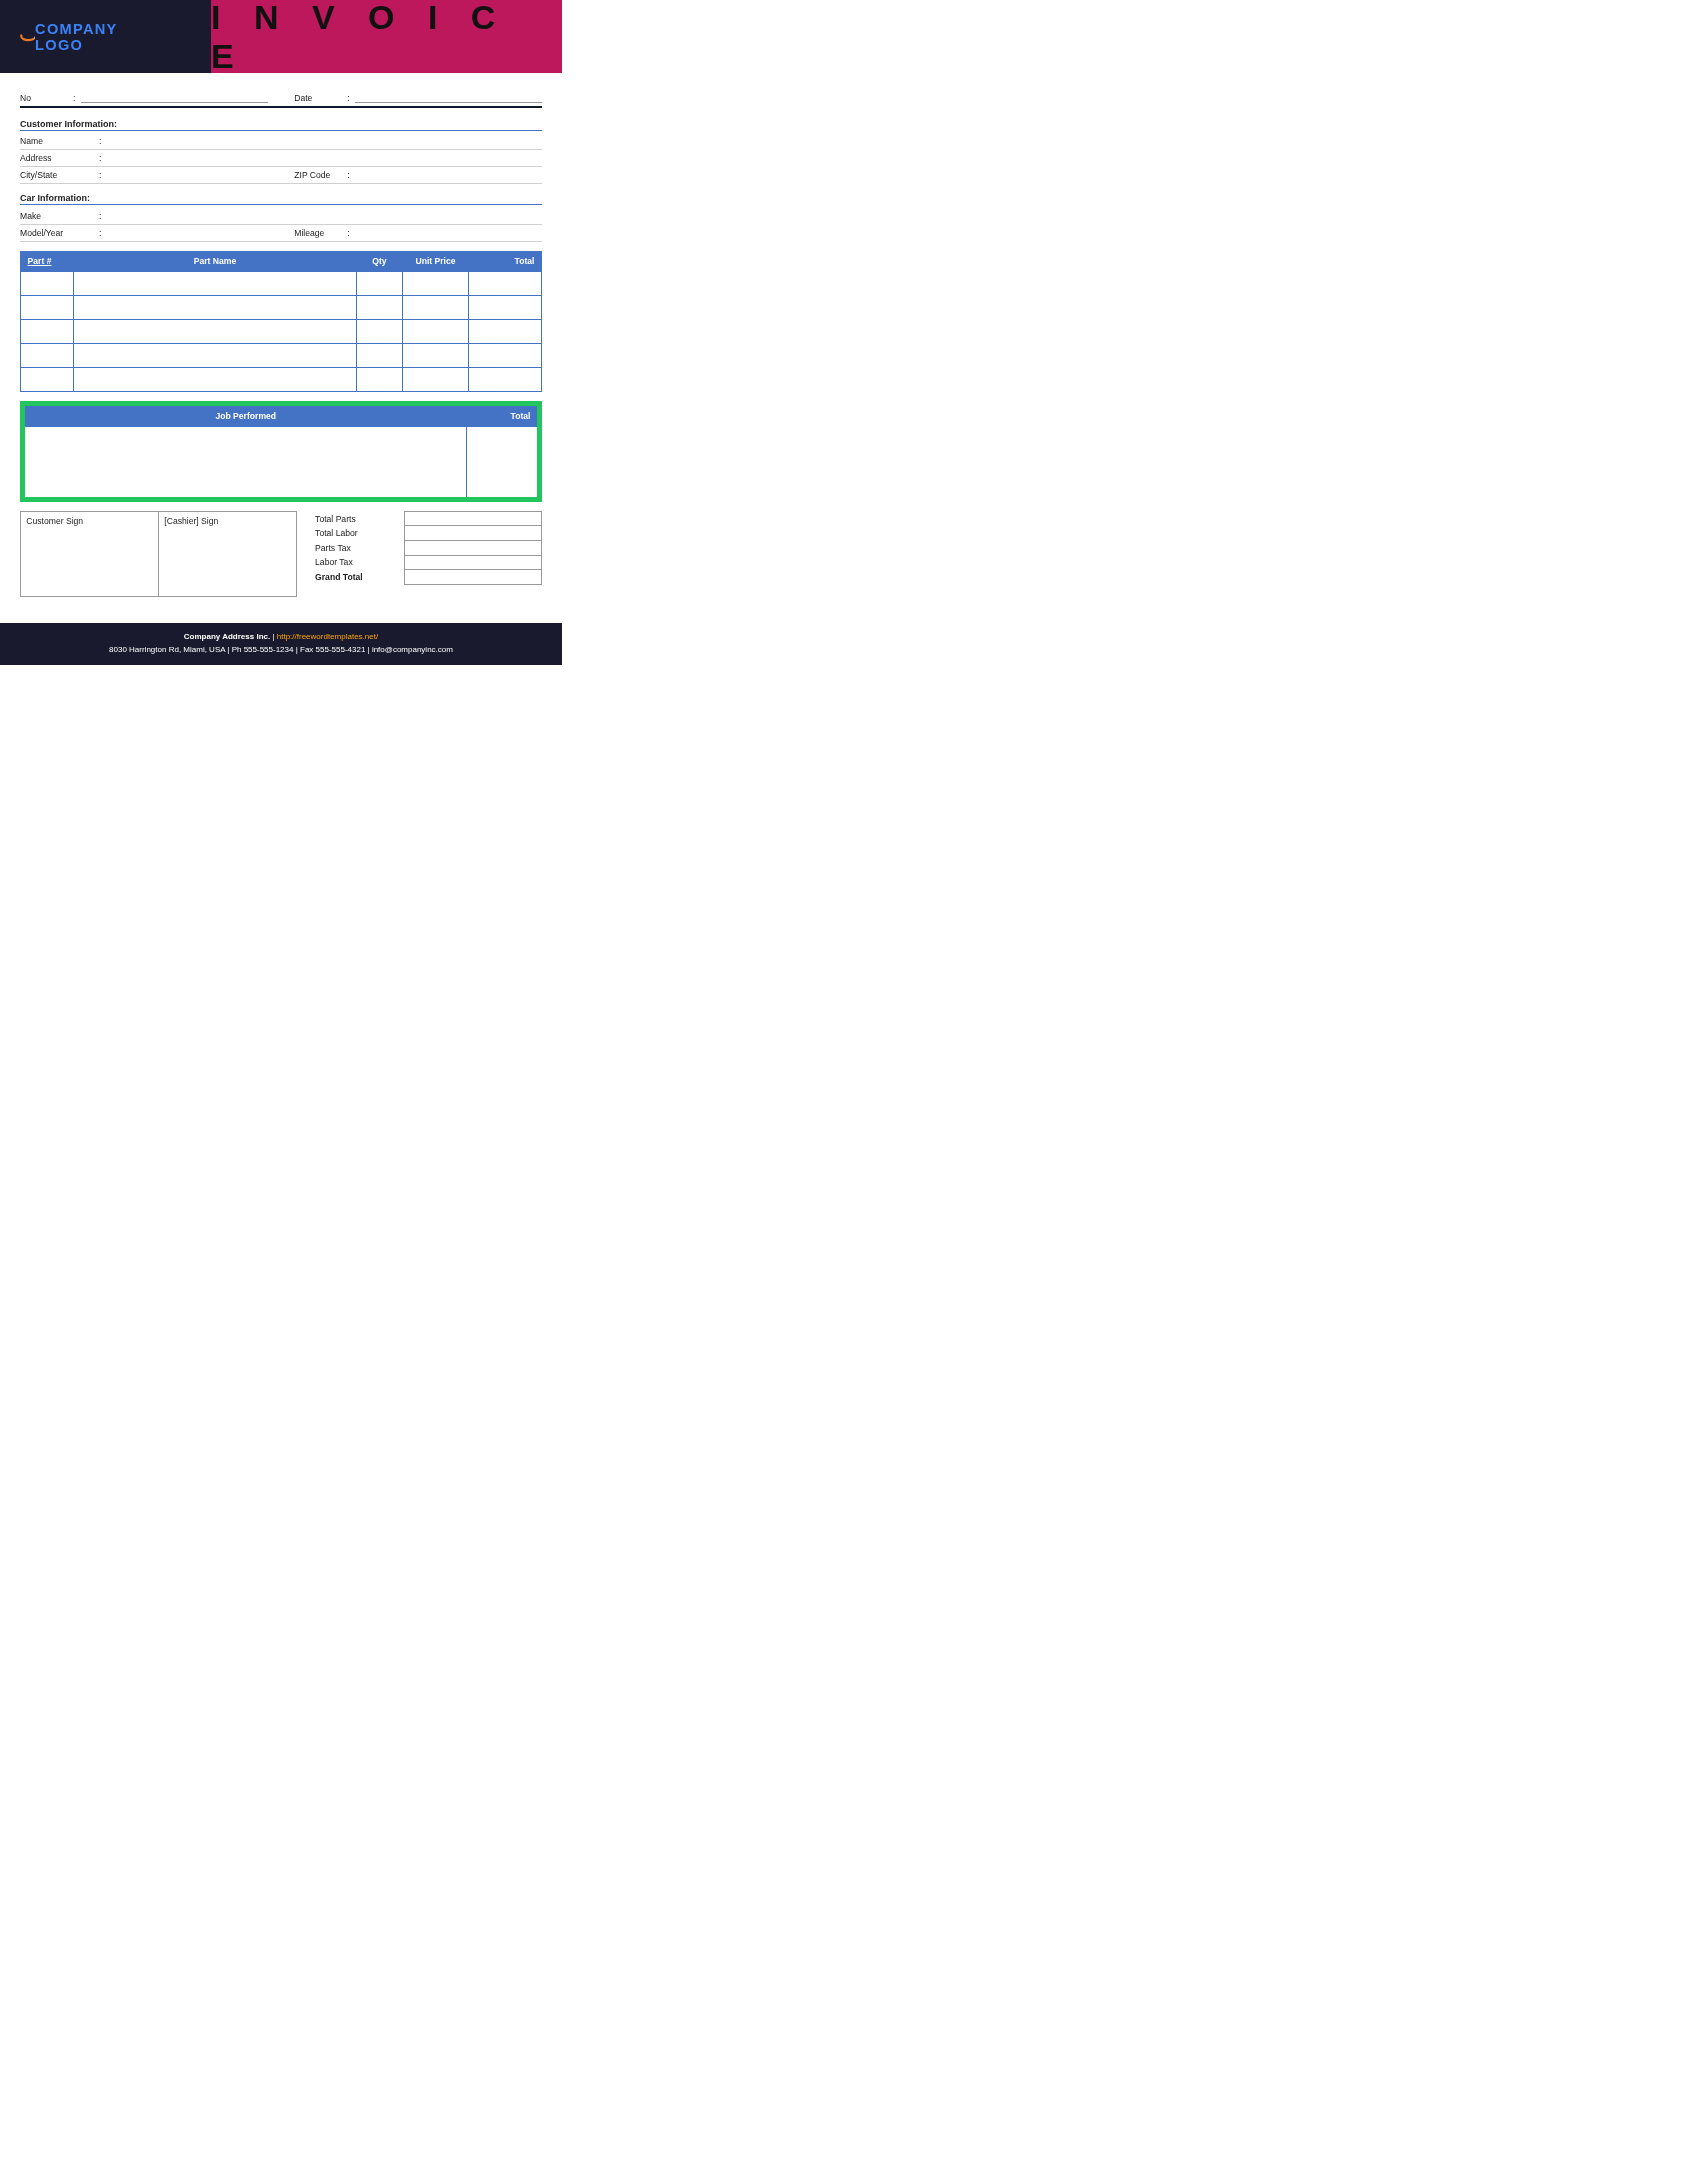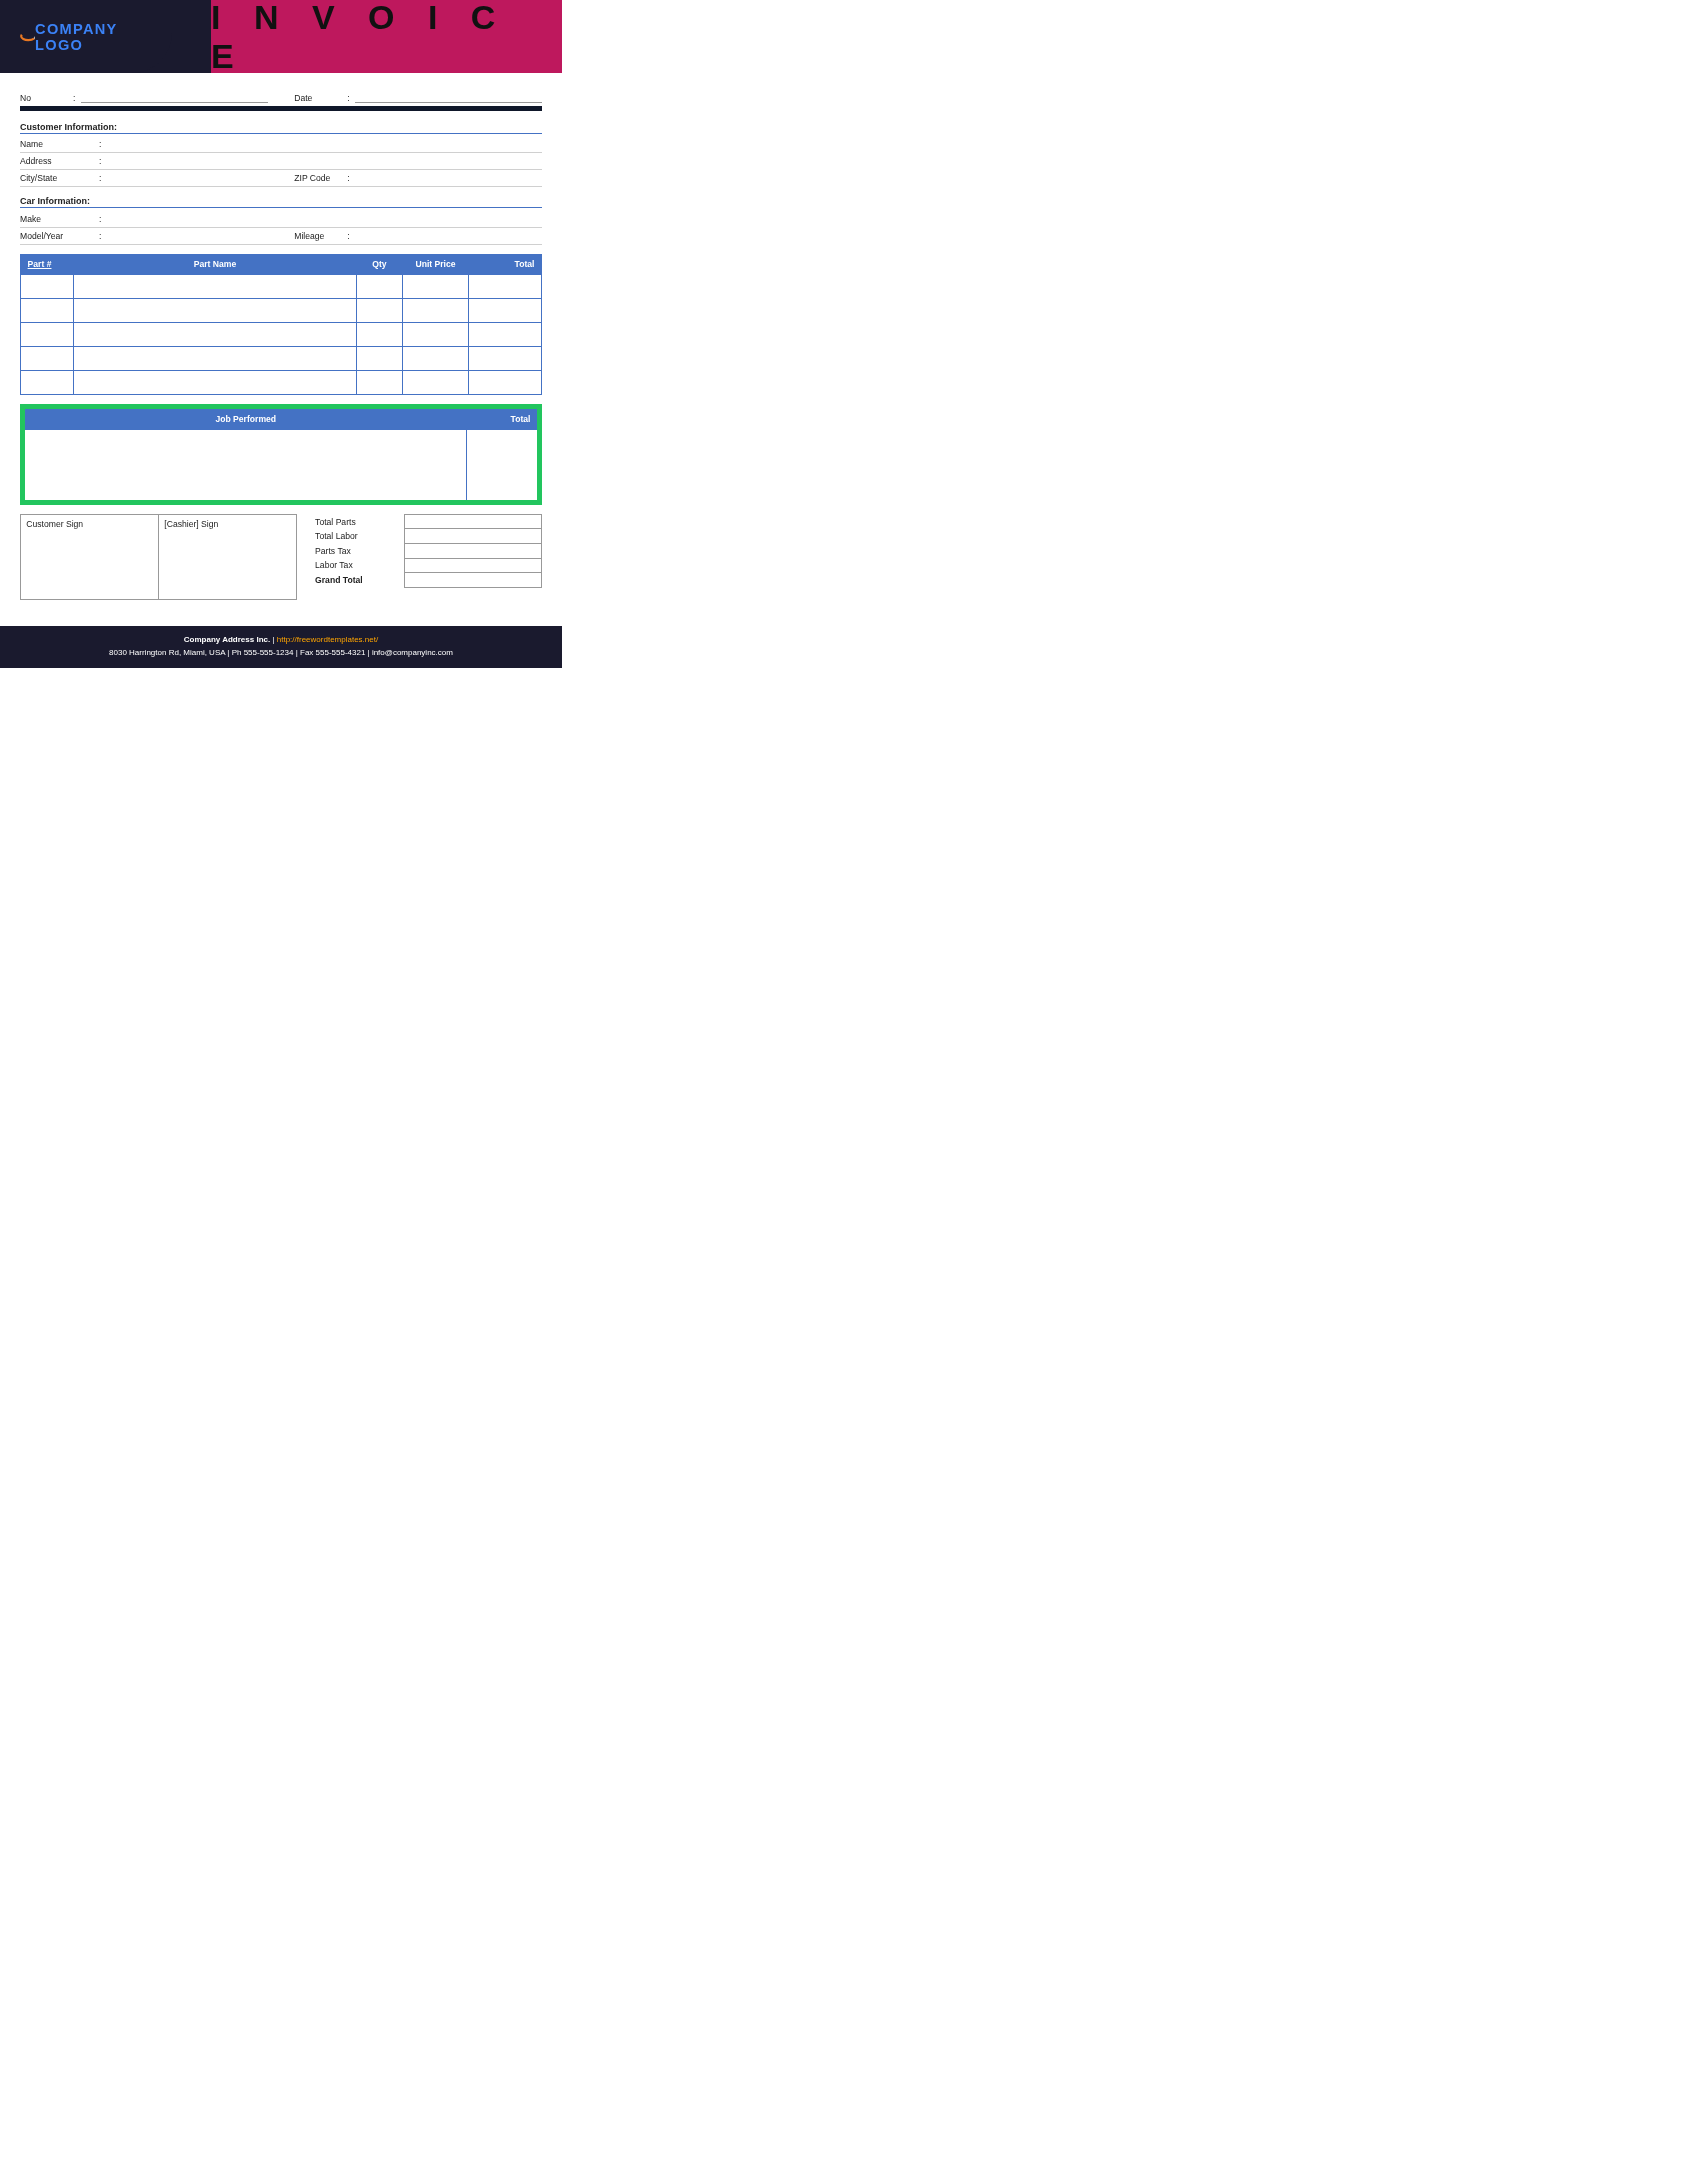--- a/index.html
+++ b/index.html
@@ -65,21 +65,21 @@
 
     
     .content {
       padding: 13.2px 20px 6.6px 20px;
     }
 
     
     .top-fields {
       display: flex;
       padding: 6.6px 0 2.6px 0;
-      border-bottom: 5px solid #0f172a;
+      border-bottom: 2px solid #0f172a;
       margin-bottom: 10.6px;
     }
 
     .field-group {
       display: flex;
       align-items: center;
       flex: 1;
     }
 
     .field-label {

